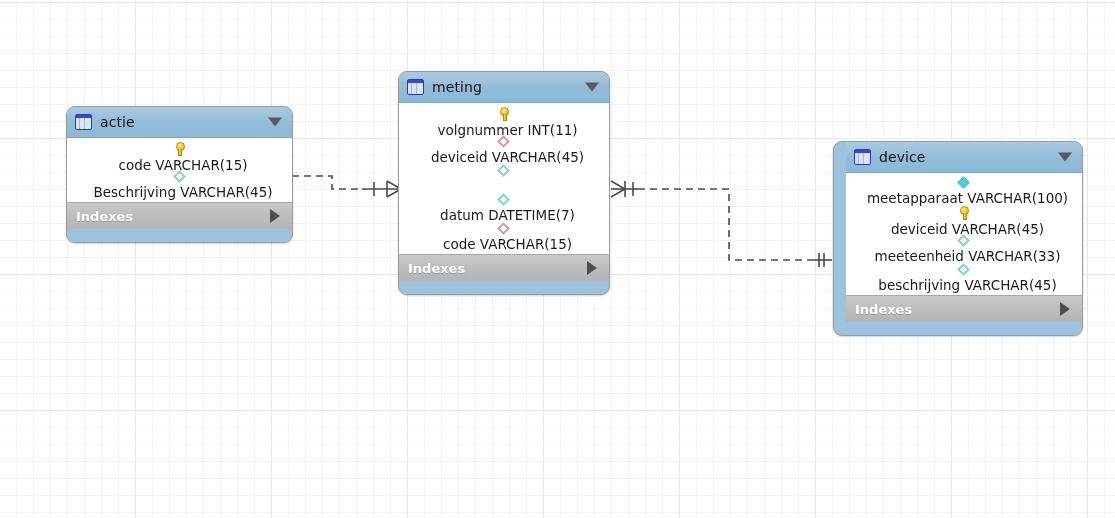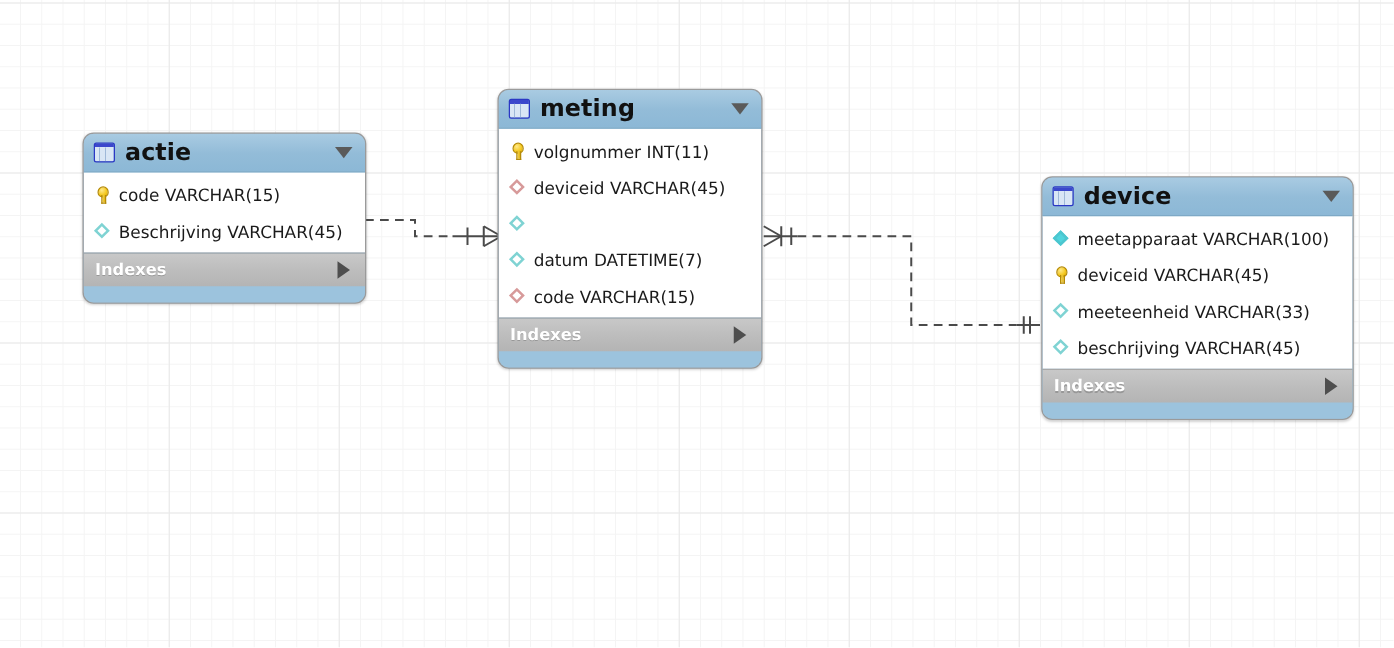--- a/index.html
+++ b/index.html
@@ -45,22 +45,22 @@
   .tbl-head {
     height: 30px;
     display: flex;
     align-items: center;
     padding: 0 8px 0 8px;
     background: linear-gradient(to bottom, #a9cbe2 0%, #93bcd8 52%, #8cb8d6 100%);
     border-bottom: 1px solid #7ea9c6;
     position: relative;
   }
   .tbl-head .tbl-title {
-    font-weight: bold;
-    font-size: 19px;
+    font-weight: normal;
+    font-size: 14px;
     color: #111111;
     margin-left: 8px;
     letter-spacing: 0.1px;
   }
   .caret {
     position: absolute;
     right: 10px;
     top: 50%;
     transform: translateY(-50%);
     width: 0; height: 0;
@@ -100,20 +100,21 @@
     border-top: 1px solid #ffffff;
   }
   .col {
     display: flex;
     align-items: center;
     height: 29px;
     padding: 0 8px 0 9px;
     font-size: 13.5px;
     color: #1a1a1a;
     white-space: nowrap;
+    flex-direction: column;
   }
   .col .cname { margin-left: 6px; }
 
   
   .ico { width: 13px; height: 15px; flex: 0 0 auto; position: relative; }
   .ico.key::before {
     content: "";
     position: absolute;
     left: 2px; top: 0px;
     width: 9px; height: 9px;
@@ -283,21 +284,21 @@
         <span class="cname">code VARCHAR(15)</span>
       </div>
     </div>
     <div class="idx">
       <span class="idx-label">Indexes</span>
       <span class="idx-arrow"></span>
     </div>
     <div class="tbl-foot"></div>
   </div>
 
-  <div class="tbl" style="left:833px; top:141px; width:250px;">
+  <div class="tbl" style="left:833px; top:141px; width:250px;padding-left:12px;">
     <div class="tbl-head">
       <span class="tbl-icon"></span>
       <span class="tbl-title">device</span>
       <span class="caret"></span>
     </div>
     <div class="cols">
       <div class="col">
         <span class="ico dia teal-f">
             <i></i>
           </span>

